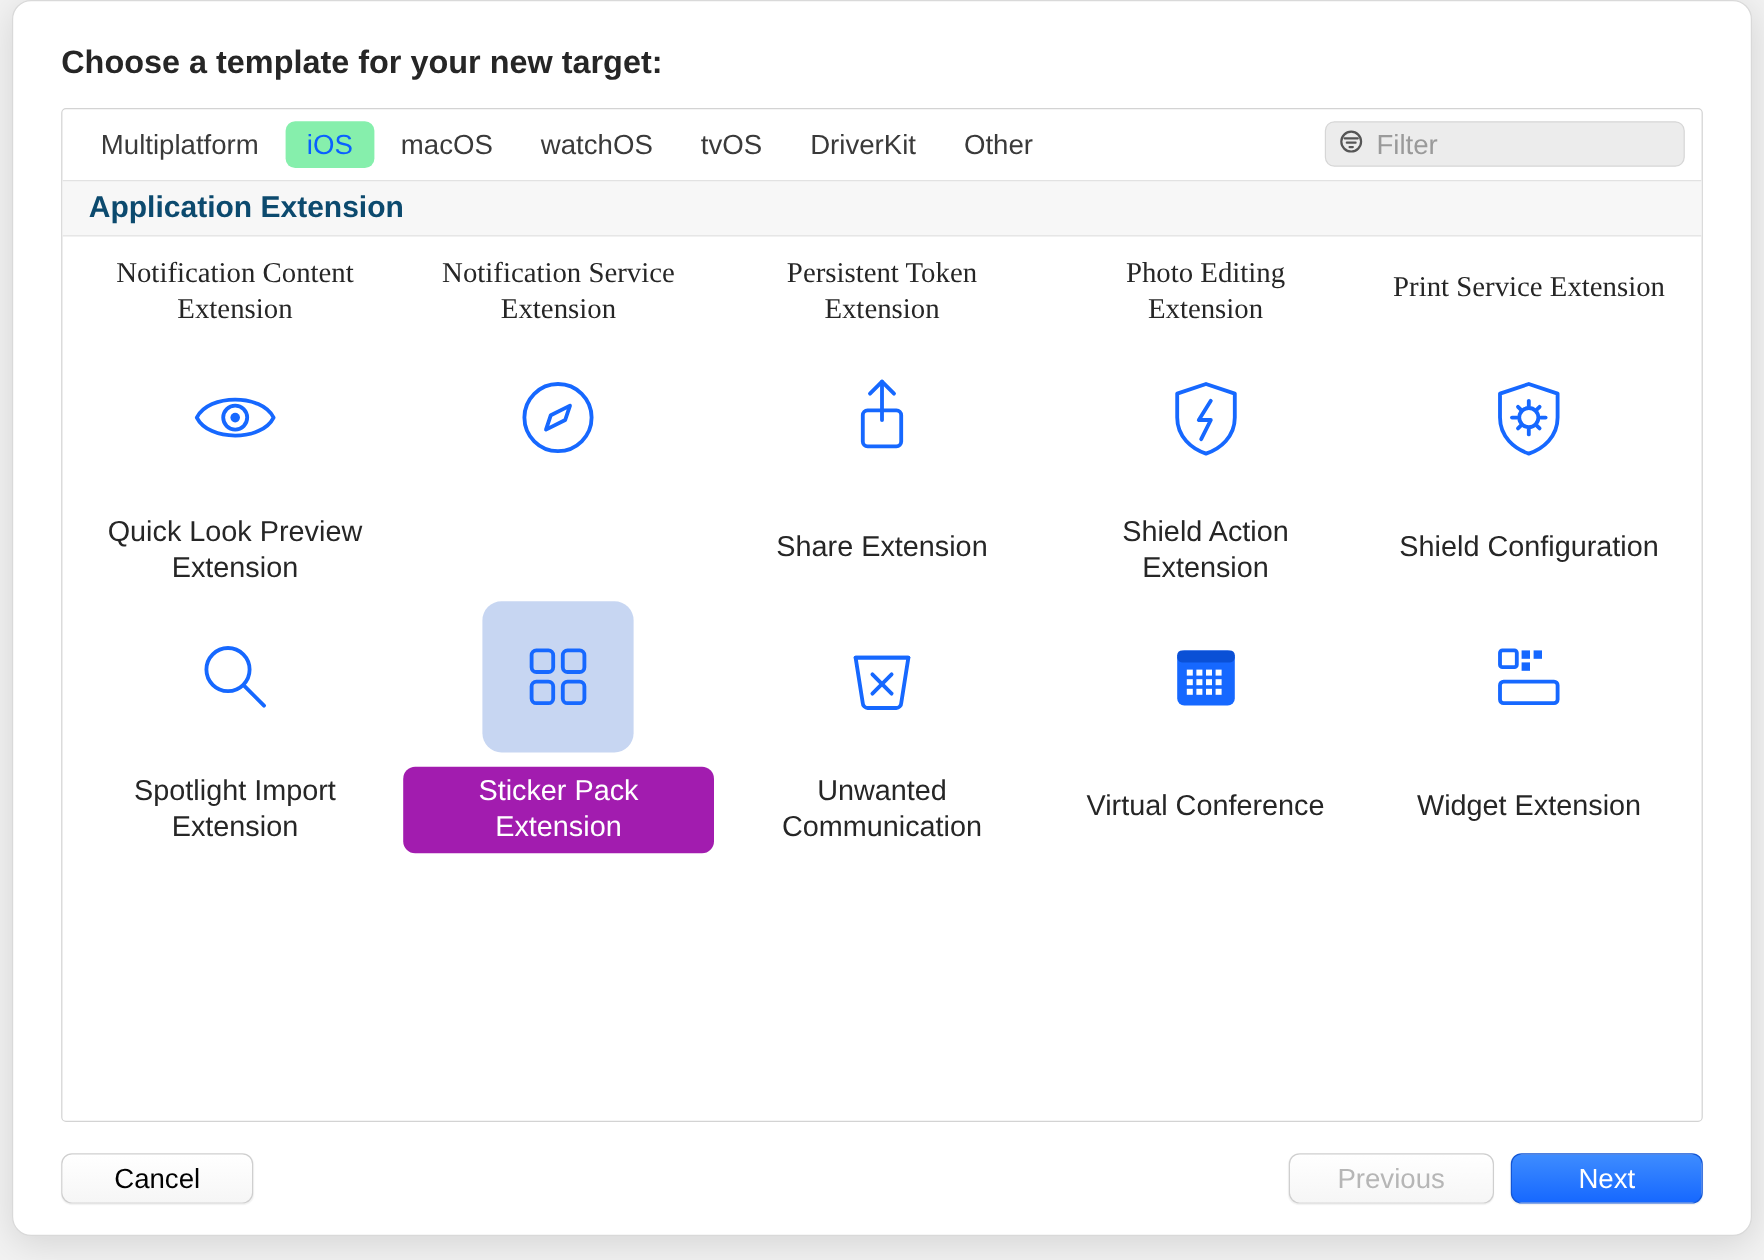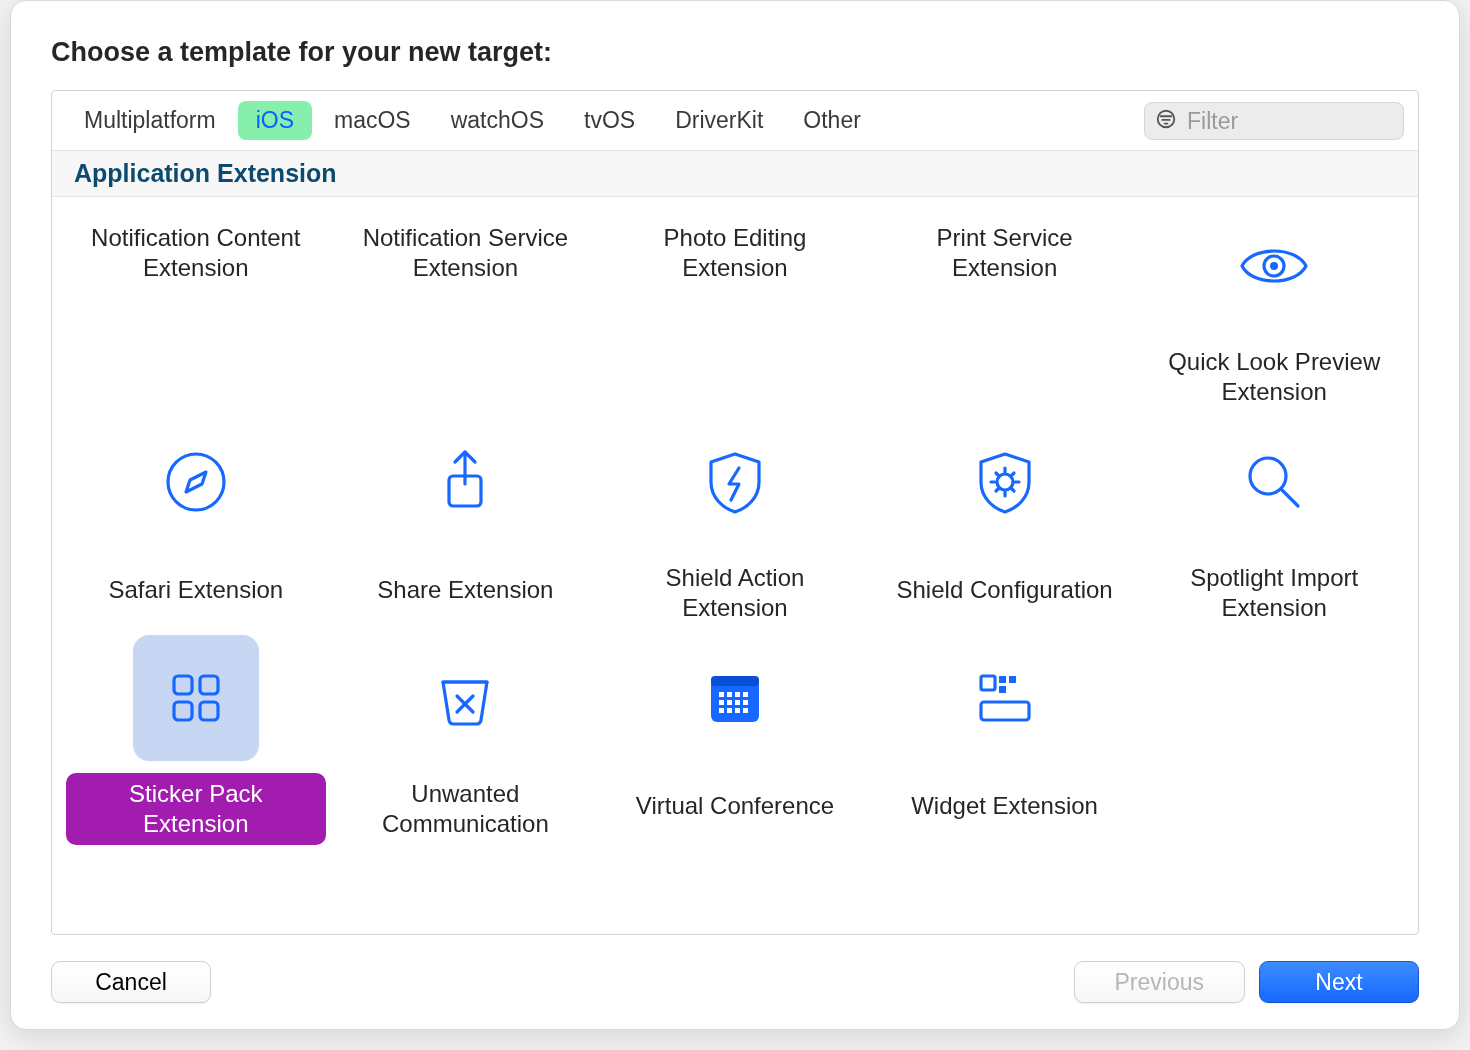--- a/index.html
+++ b/index.html
@@ -30,21 +30,21 @@
   .panel {
     border: 1px solid #d3d3d3;
     border-radius: 4px;
     flex: 1 1 auto;
     display: flex;
     flex-direction: column;
     overflow: hidden;
   }
   .platform-bar {
     display: flex;
-    align-items: flex-end;
+    align-items: flex-start;
     padding: 10px 14px 10px 14px;
     gap: 6px;
   }
   .platform-tabs {
     display: flex;
     gap: 4px;
   }
   .platform-tab {
     padding: 6px 18px;
     font-size: 23px;
@@ -54,21 +54,21 @@
   }
   .platform-tab.selected {
     background: #86efac;
     color: #0a60ff;
     font-weight: 500;
   }
   .spacer { flex: 1; }
   .filter-wrap {
     display: flex;
     align-items: center;
-    width: 260px;
+    width: 300px;
     height: 38px;
     background: #ececec;
     border: 1px solid #d6d6d6;
     border-radius: 8px;
     padding: 0 10px;
     gap: 8px;
   }
   .filter-wrap input {
     border: none;
     outline: none;
@@ -95,21 +95,22 @@
     overflow: auto;
     padding: 0 14px 14px 14px;
   }
   .grid-inner {
     display: grid;
     grid-template-columns: repeat(5, 1fr);
     column-gap: 10px;
     row-gap: 0;
   }
   .cell-toprow .label-wrap {
-    margin-top: 14px;
+    margin-top: 4px;
+    font-family: Liberation Serif, serif;
   }
   .cell {
     display: flex;
     flex-direction: column;
     align-items: center;
     padding-top: 6px;
     cursor: default;
   }
   .icon-frame {
     width: 126px; height: 126px;
@@ -210,40 +211,42 @@
 
     <div class="grid">
       <div class="grid-inner" id="grid-inner">
           <div class="cell cell-toprow">
             <div class="label-wrap">Notification Content Extension</div>
           </div>
           <div class="cell cell-toprow">
             <div class="label-wrap">Notification Service Extension</div>
           </div>
           <div class="cell cell-toprow">
+            <div class="label-wrap">Persistent Token Extension</div>
+          </div>
+          <div class="cell cell-toprow">
             <div class="label-wrap">Photo Editing Extension</div>
           </div>
           <div class="cell cell-toprow">
             <div class="label-wrap">Print Service Extension</div>
           </div>
           <div class="cell">
             <div class="icon-frame">
               <svg viewBox="0 0 72 72">
                 <use href="#ic-eye"></use>
               </svg>
             </div>
             <div class="label-wrap">Quick Look Preview Extension</div>
           </div>
           <div class="cell">
             <div class="icon-frame">
               <svg viewBox="0 0 72 72">
                 <use href="#ic-compass"></use>
               </svg>
             </div>
-            <div class="label-wrap">Safari Extension</div>
           </div>
           <div class="cell">
             <div class="icon-frame">
               <svg viewBox="0 0 72 72">
                 <use href="#ic-share"></use>
               </svg>
             </div>
             <div class="label-wrap">Share Extension</div>
           </div>
           <div class="cell">

